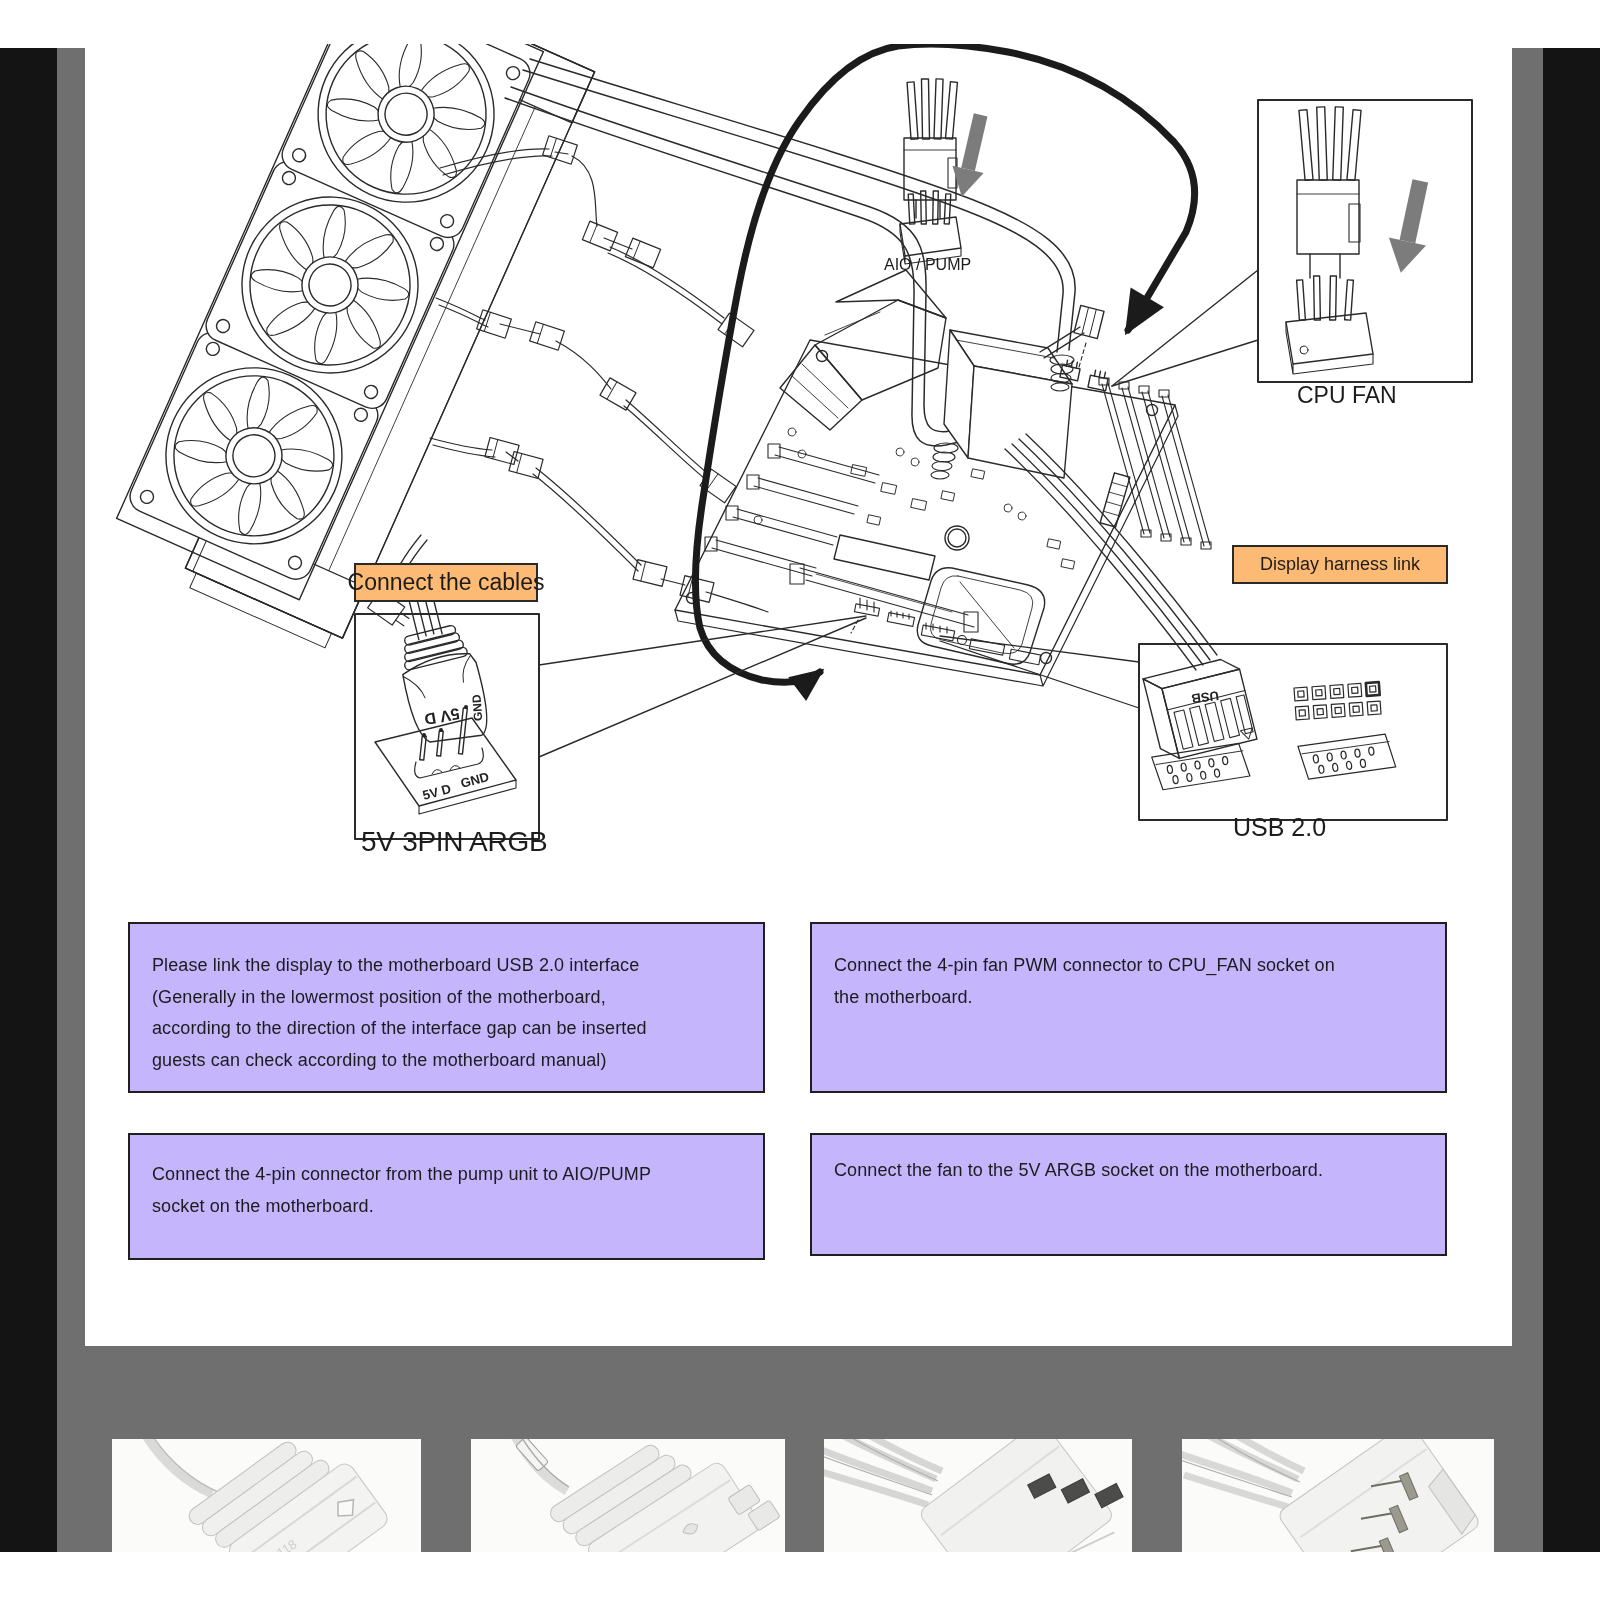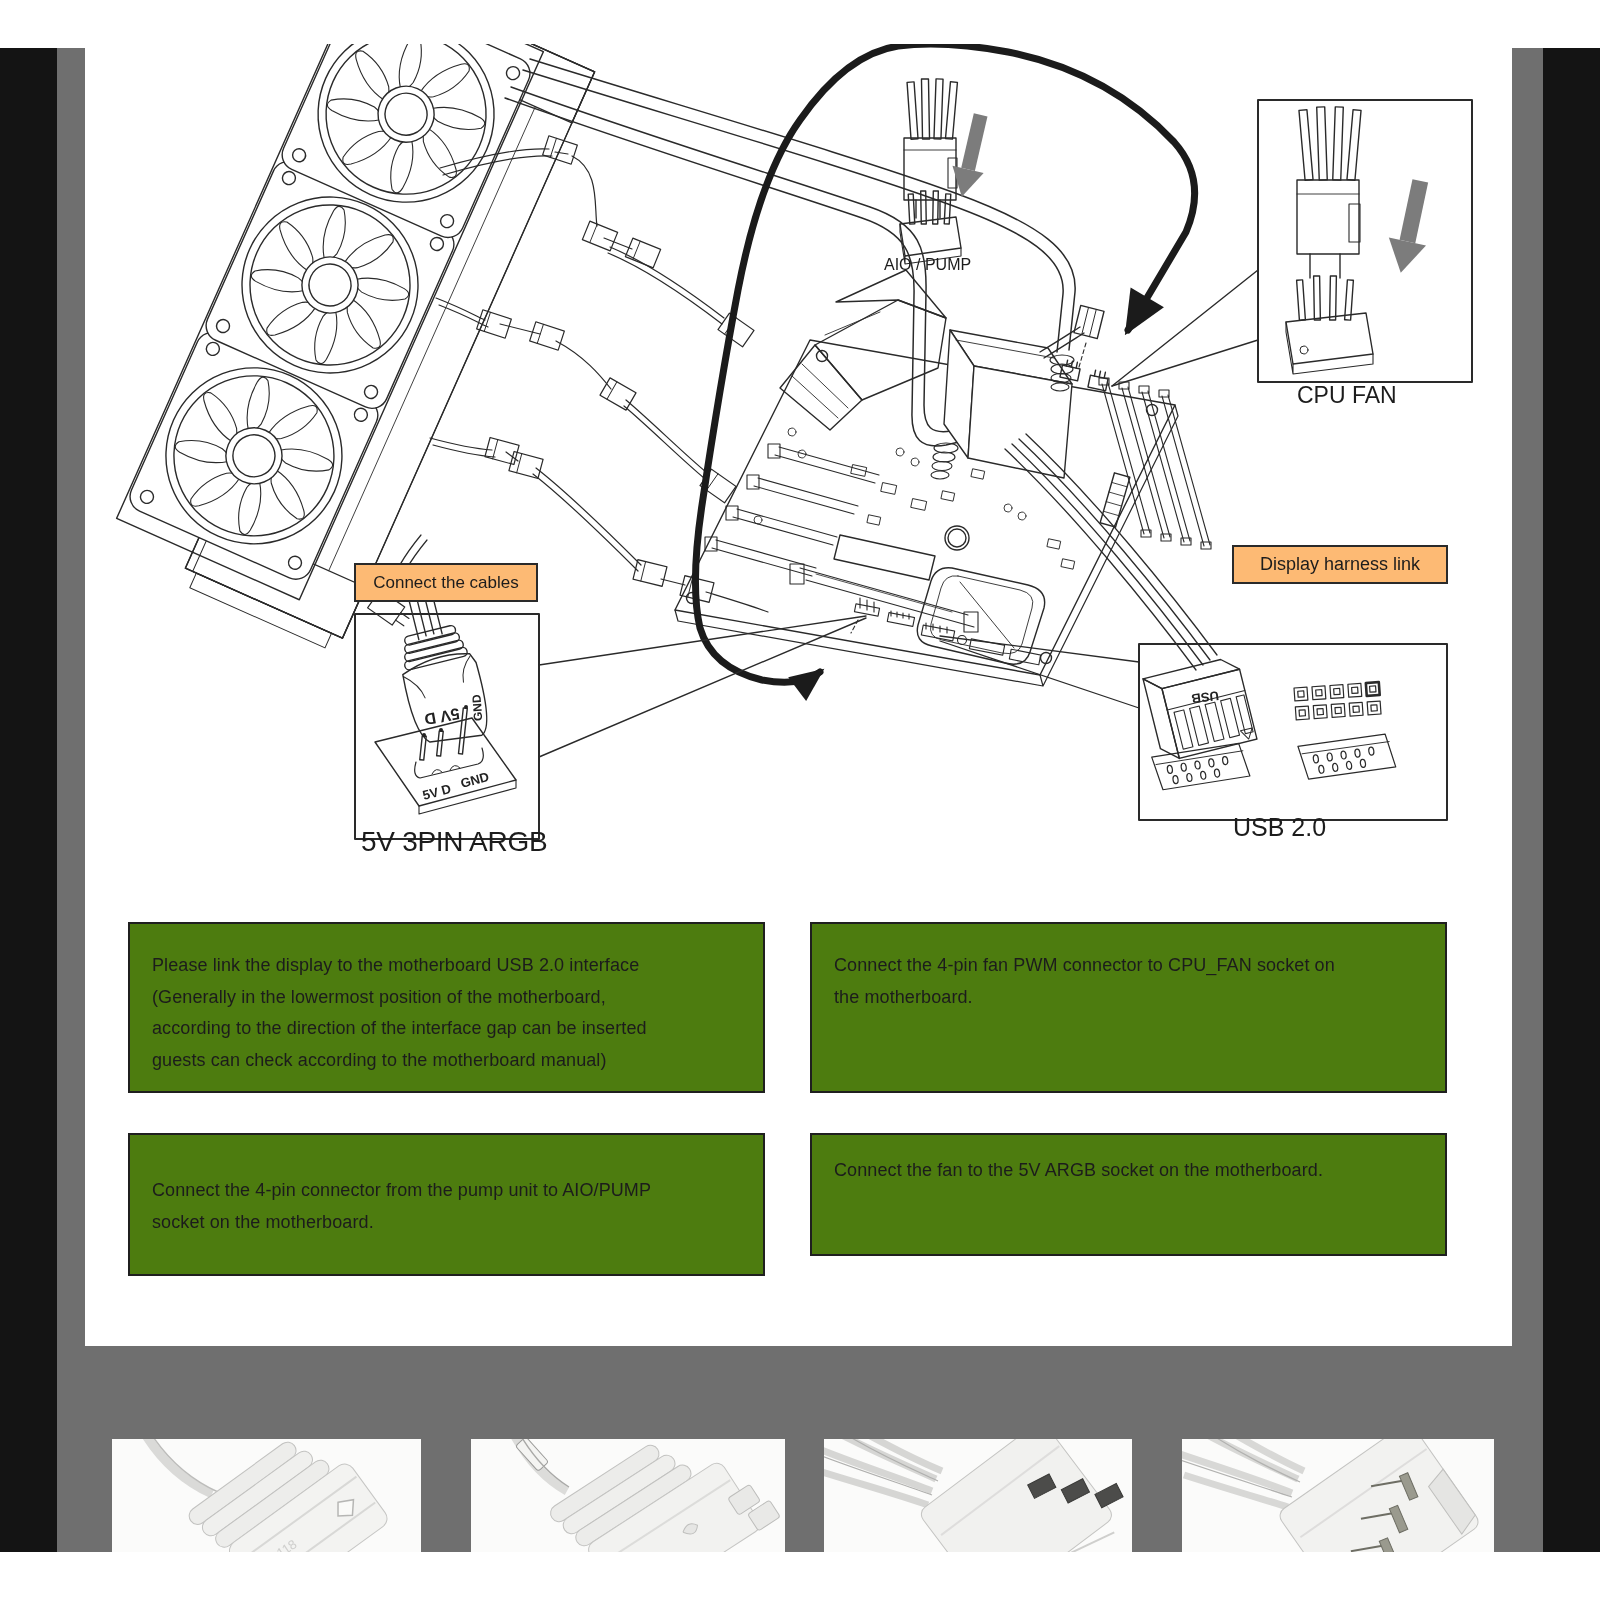--- a/index.html
+++ b/index.html
@@ -12,21 +12,21 @@
   .bar-black{background:#141414;}
   .bar-grey{background:#6f6f6f;}
   
   .callout{
     border:2px solid #2a2a2a;background:#fdba74;text-align:center;
     font-size:18px;display:flex;align-items:center;justify-content:center;
     white-space:nowrap;
   }
   
   .tbox{
-    border:2px solid #1f1f1f;background:#4d7c0f;
+    border:2px solid #1f1f1f;background:#c4b5fd;
     font-size:18px;line-height:31.5px;
     padding:26px 18px 0 22px;letter-spacing:0.1px;
   }
   .tbox span{display:block;}
   .biglabel{font-weight:normal;white-space:nowrap;}
   .photo{background:#fbfbfa;overflow:hidden;}
   svg{display:block;}
   #art text{font-family:"Liberation Sans",sans-serif;}
 </style>
 </head>
@@ -625,38 +625,38 @@
 <div class="abs biglabel" style="left:884px;top:256px;font-size:16px;">AIO / PUMP</div>
 
 <div class="abs biglabel" style="left:1297px;top:382px;font-size:23px;">CPU FAN</div>
 
 <div class="abs callout" style="left:1232px;top:545px;width:212px;height:35px;">
   <span>Display harness link</span>
 </div>
 
 <div class="abs biglabel" style="left:1233px;top:813px;font-size:25px;">USB 2.0</div>
 
-<div class="abs callout" style="left:354px;top:563px;width:180px;height:35px;font-size:17px;">
+<div class="abs callout" style="left:354px;top:563px;width:180px;height:35px;font-size:23px;">
   <span>Connect the cables</span>
 </div>
 
 <div class="abs biglabel" style="left:361px;top:826px;font-size:28px;letter-spacing:-0.3px;">5V 3PIN ARGB</div>
 
 <div class="abs tbox" style="left:128px;top:922px;width:593px;height:141px;">
   <span>Please link the display to the motherboard USB 2.0 interface</span>
   <span>(Generally in the lowermost position of the motherboard,</span>
   <span>according to the direction of the interface gap can be inserted</span>
   <span>guests can check according to the motherboard manual)</span>
 </div>
 
 <div class="abs tbox" style="left:810px;top:922px;width:593px;height:141px;">
   <span>Connect the 4-pin fan PWM connector to CPU_FAN socket on</span>
   <span>the motherboard.</span>
 </div>
 
-<div class="abs tbox" style="left:128px;top:1133px;width:593px;height:99px;padding-top:40px;">
+<div class="abs tbox" style="left:128px;top:1133px;width:593px;height:99px;padding-top:24px;">
   <span>Connect the 4-pin connector from the pump unit to AIO/PUMP</span>
   <span>socket on the motherboard.</span>
 </div>
 
 <div class="abs tbox" style="left:810px;top:1133px;width:593px;height:99px;padding-top:20px;">
   <span>Connect the fan to the 5V ARGB socket on the motherboard.</span>
 </div>
 
 </body></html>

